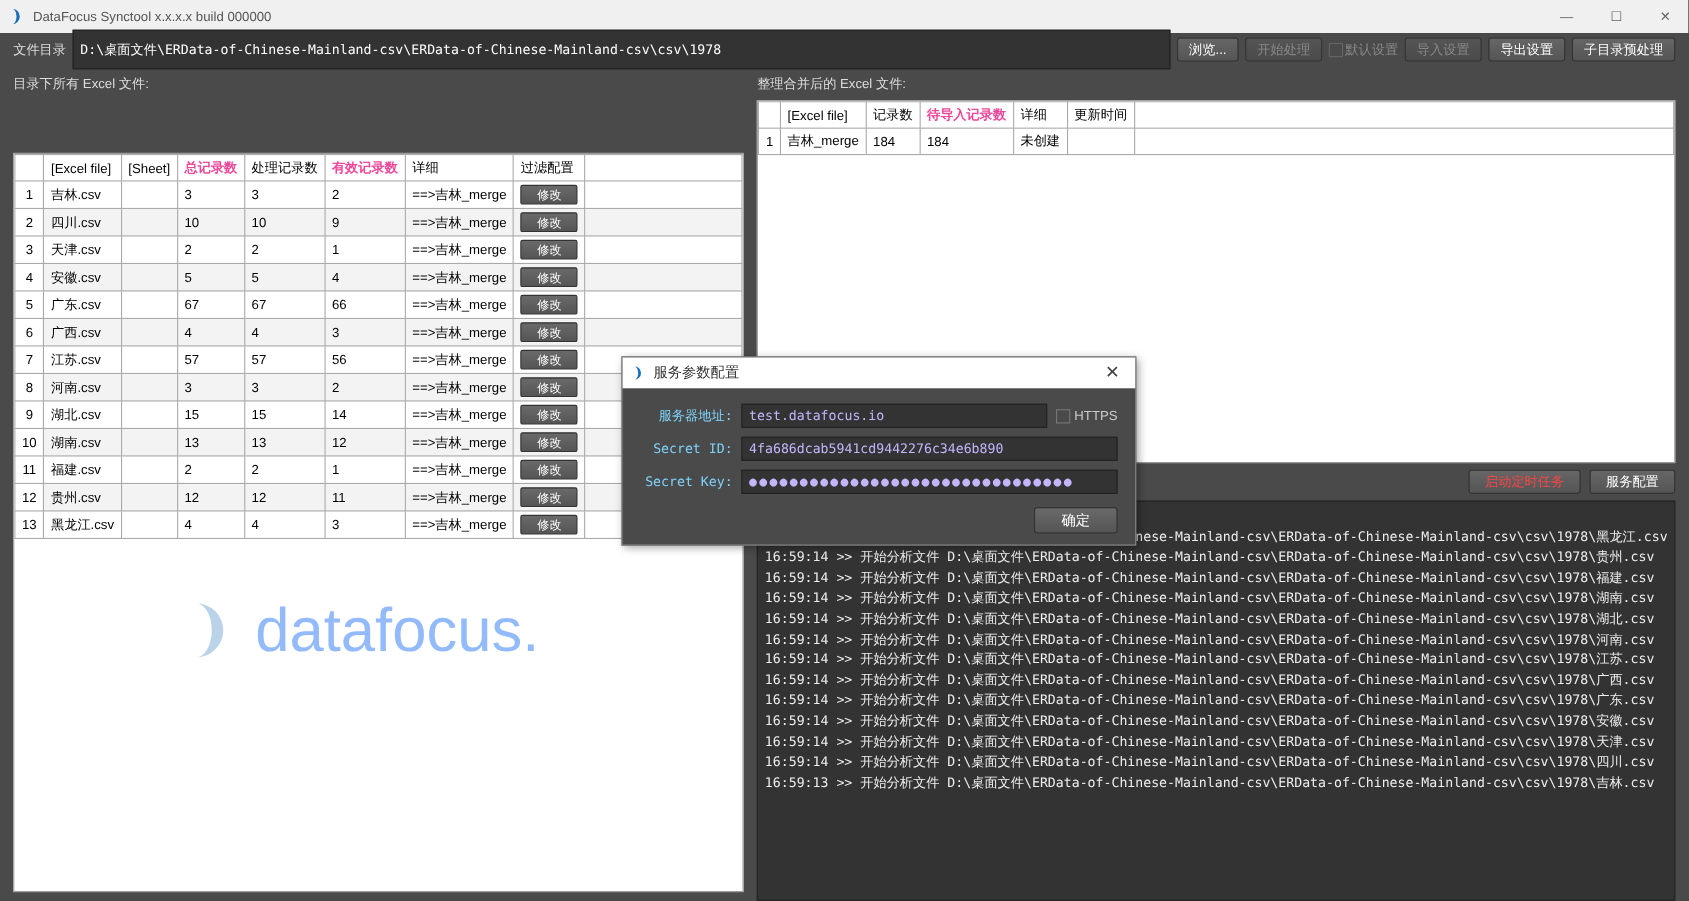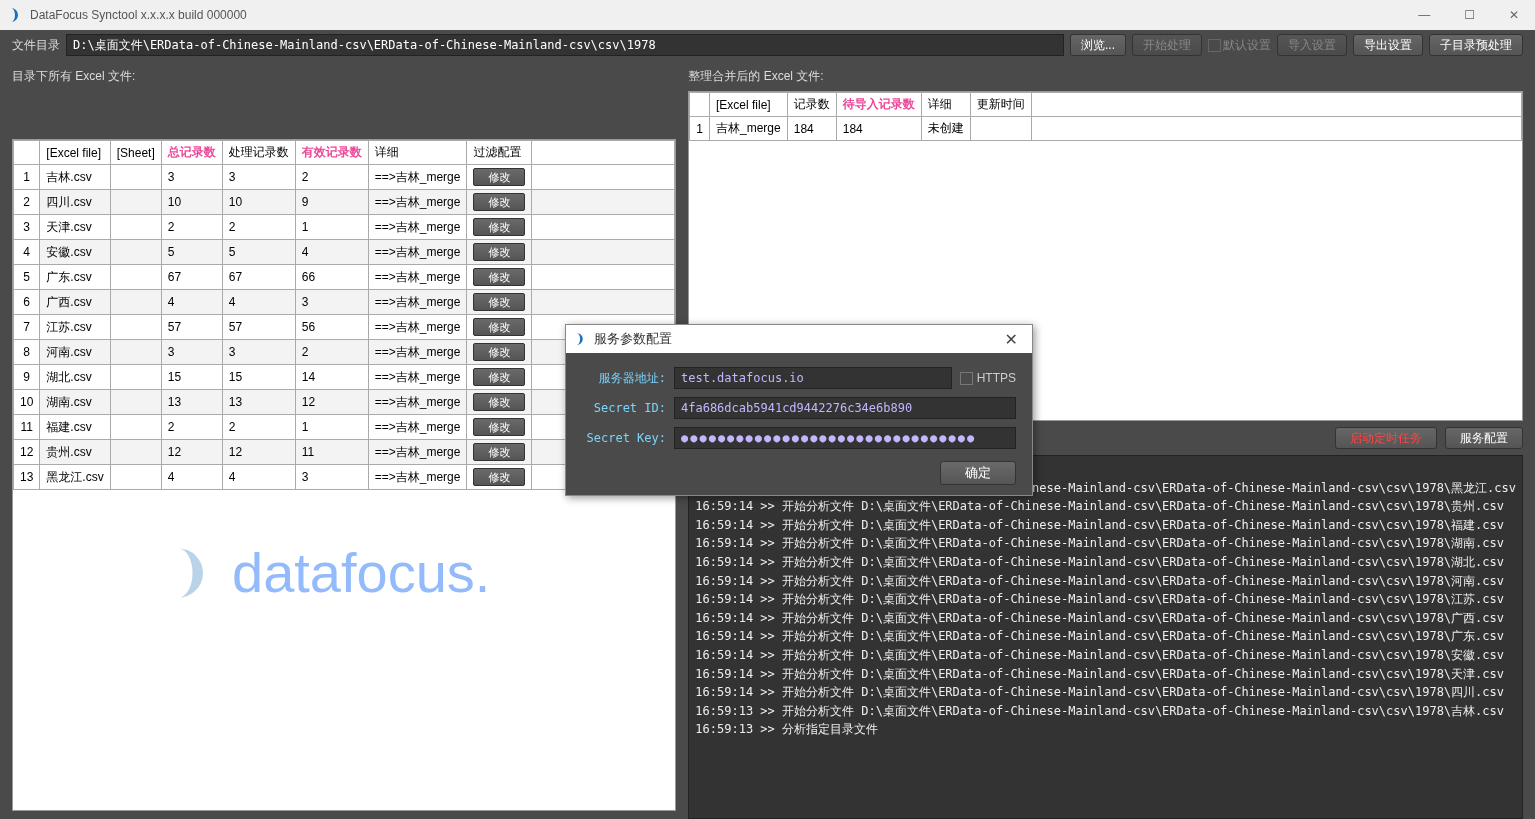--- a/index.html
+++ b/index.html
@@ -6,21 +6,21 @@
 body { background: #4a4a4a; width: 1535px; height: 819px; overflow: hidden; position: relative; }
 
 .titlebar { background: #f0f0f0; height: 30px; display: flex; align-items: center; padding: 0 8px; font-size: 12px; color: #555; }
 .titlebar .logo { width: 16px; height: 16px; margin-right: 6px; }
 .titlebar .logo svg { display: block; }
 .titlebar .controls { margin-left: auto; display: flex; gap: 18px; color: #666; }
 .titlebar .controls span { cursor: default; padding: 2px 8px; }
 
 .toolbar { background: #4a4a4a; height: 30px; display: flex; align-items: center; padding: 0 12px; gap: 6px; }
 .toolbar-label { color: #ddd; font-size: 12px; white-space: nowrap; }
-.path-input { flex: 1; background: #333; color: #fff; border: 1px solid #222; height: 22px; padding: 0 6px; font-size: 12px; font-family: "SimSun", monospace; }
+.path-input { flex: 1; background: #333; color: #fff; border: 1px solid #222; height: 36px; padding: 0 6px; font-size: 12px; font-family: "SimSun", monospace; }
 .tool-btn { background: linear-gradient(#666,#555); color: #fff; border: 1px solid #333; height: 22px; padding: 0 10px; font-size: 12px; border-radius: 3px; cursor: pointer; }
 .tool-btn.disabled { color: #888; background: linear-gradient(#555,#4a4a4a); }
 .tool-chk { display: flex; align-items: center; gap: 2px; color: #888; font-size: 12px; }
 .tool-chk .box { width: 13px; height: 13px; border: 1px solid #666; background: #4a4a4a; }
 
 .content { display: flex; height: calc(100% - 60px); }
 .left-pane { width: 750px; display: flex; flex-direction: column; padding: 8px 12px; gap: 48px; }
 .right-pane { flex: 1; display: flex; flex-direction: column; padding: 8px 12px 0 0; }
 .pane-title { color: #ddd; font-size: 12px; margin-bottom: 6px; }
 
@@ -303,21 +303,20 @@
         <div class="log-line">16:59:14 &gt;&gt; 开始分析文件 D:\桌面文件\ERData-of-Chinese-Mainland-csv\ERData-of-Chinese-Mainland-csv\csv\1978\湖南.csv</div>
         <div class="log-line">16:59:14 &gt;&gt; 开始分析文件 D:\桌面文件\ERData-of-Chinese-Mainland-csv\ERData-of-Chinese-Mainland-csv\csv\1978\湖北.csv</div>
         <div class="log-line">16:59:14 &gt;&gt; 开始分析文件 D:\桌面文件\ERData-of-Chinese-Mainland-csv\ERData-of-Chinese-Mainland-csv\csv\1978\河南.csv</div>
         <div class="log-line">16:59:14 &gt;&gt; 开始分析文件 D:\桌面文件\ERData-of-Chinese-Mainland-csv\ERData-of-Chinese-Mainland-csv\csv\1978\江苏.csv</div>
         <div class="log-line">16:59:14 &gt;&gt; 开始分析文件 D:\桌面文件\ERData-of-Chinese-Mainland-csv\ERData-of-Chinese-Mainland-csv\csv\1978\广西.csv</div>
         <div class="log-line">16:59:14 &gt;&gt; 开始分析文件 D:\桌面文件\ERData-of-Chinese-Mainland-csv\ERData-of-Chinese-Mainland-csv\csv\1978\广东.csv</div>
         <div class="log-line">16:59:14 &gt;&gt; 开始分析文件 D:\桌面文件\ERData-of-Chinese-Mainland-csv\ERData-of-Chinese-Mainland-csv\csv\1978\安徽.csv</div>
         <div class="log-line">16:59:14 &gt;&gt; 开始分析文件 D:\桌面文件\ERData-of-Chinese-Mainland-csv\ERData-of-Chinese-Mainland-csv\csv\1978\天津.csv</div>
         <div class="log-line">16:59:14 &gt;&gt; 开始分析文件 D:\桌面文件\ERData-of-Chinese-Mainland-csv\ERData-of-Chinese-Mainland-csv\csv\1978\四川.csv</div>
         <div class="log-line">16:59:13 &gt;&gt; 开始分析文件 D:\桌面文件\ERData-of-Chinese-Mainland-csv\ERData-of-Chinese-Mainland-csv\csv\1978\吉林.csv</div>
-        <div class="log-line">16:59:13 &gt;&gt; 分析指定目录文件</div>
       </div>
   </div>
 </div>
 
 <div class="dialog">
   <div class="dialog-title">
     <span class="logo">
       <svg viewBox="0 0 16 16">
           <path d="M3 1 A7 7 0 0 1 3 15 A4 7 0 0 0 3 1 Z" fill="#1b6fb8"></path>
         </svg>

